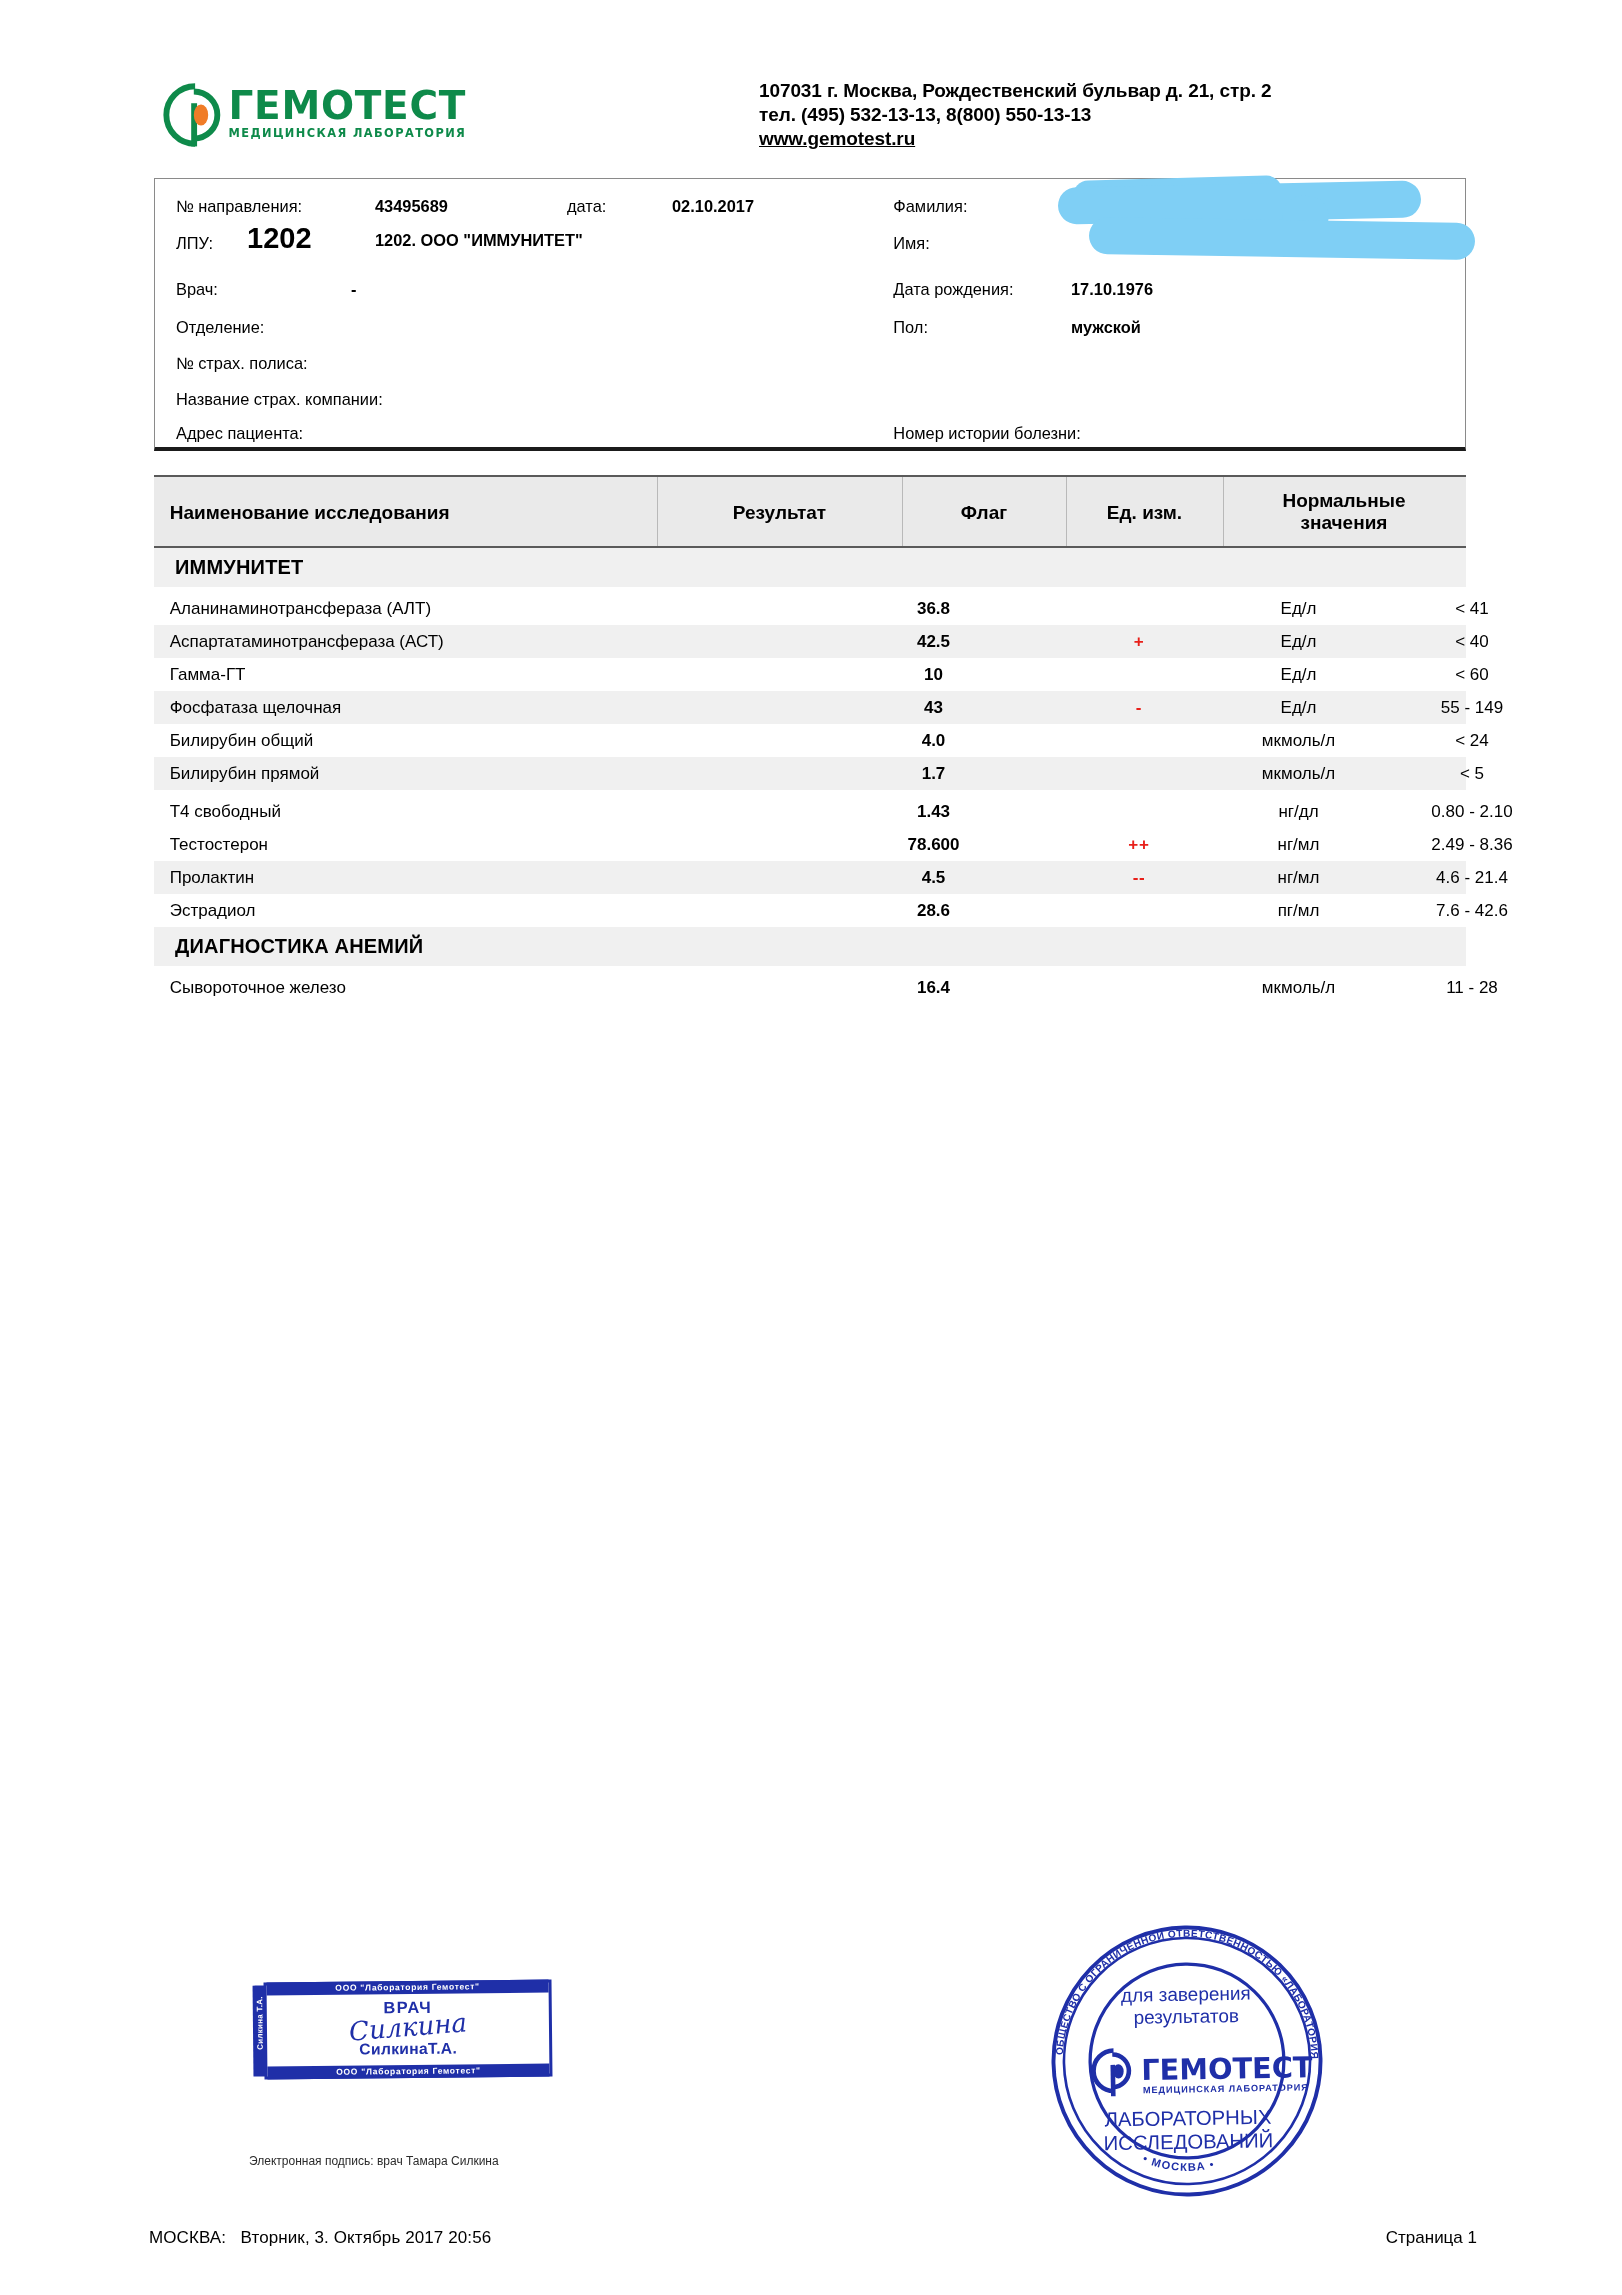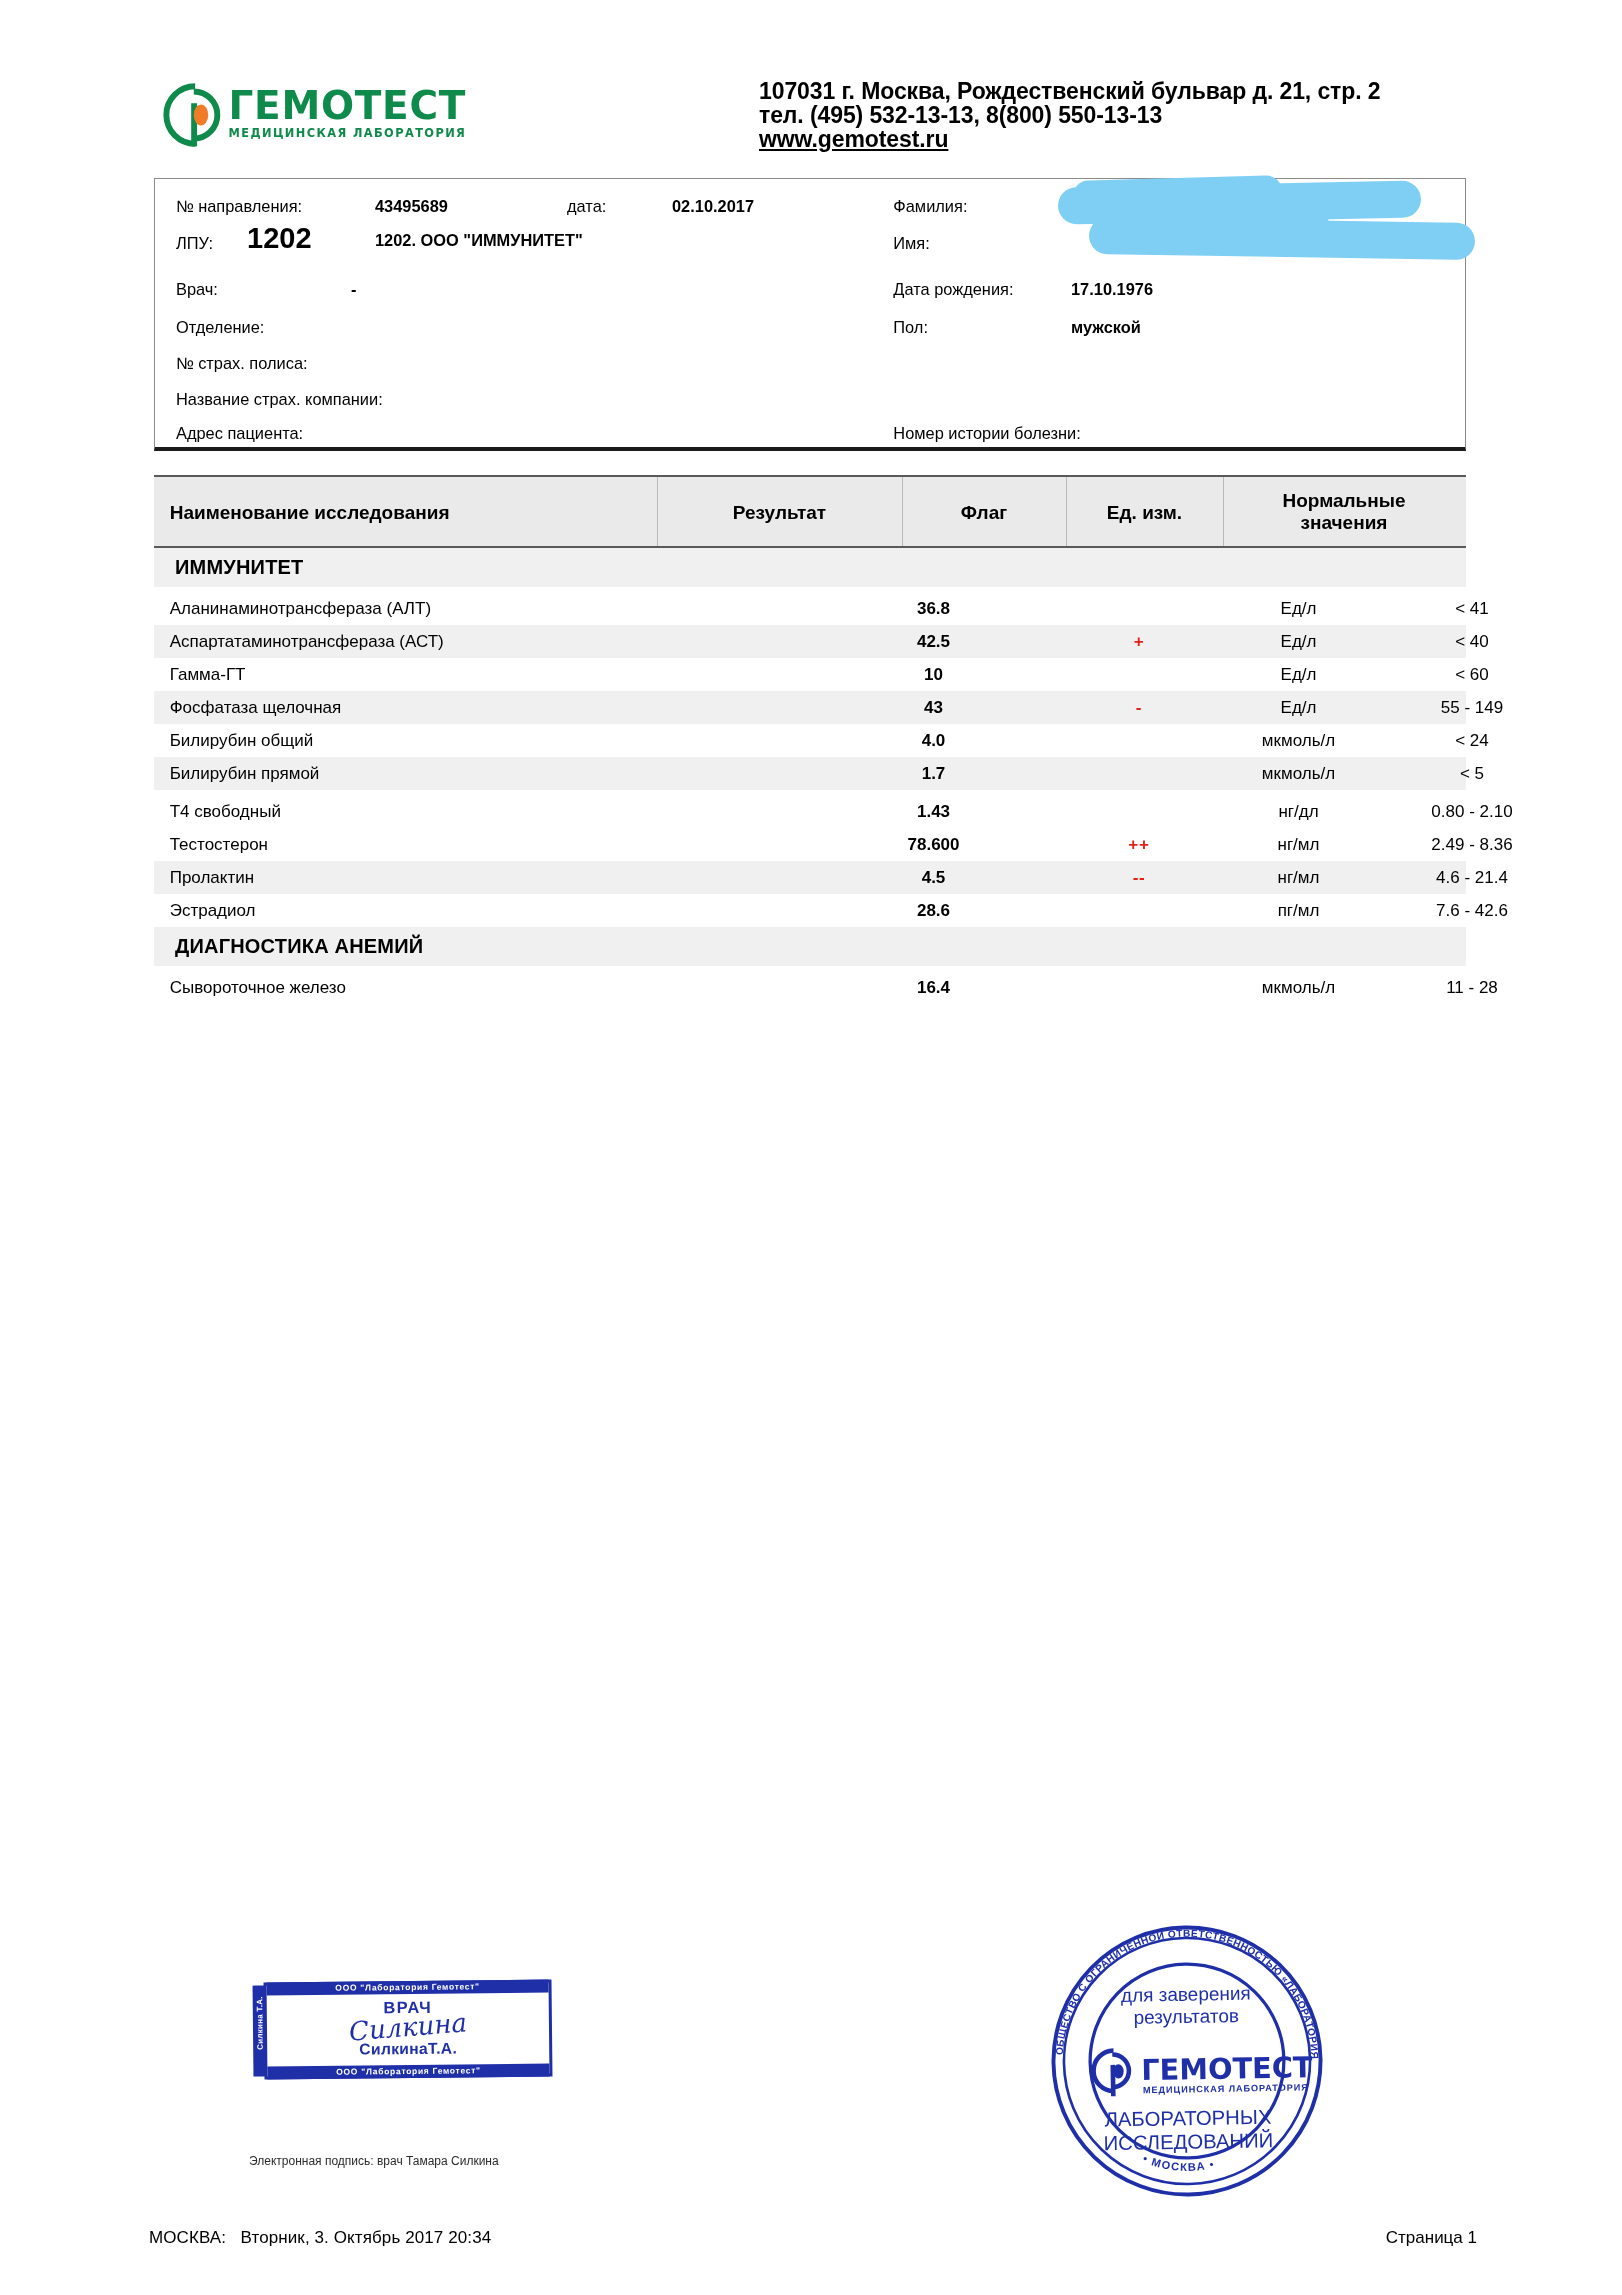--- a/index.html
+++ b/index.html
@@ -26,21 +26,21 @@
     color:#0E8A4A;line-height:41px;
   }
   .logo-sub{
     font-family:"DejaVu Sans","Liberation Sans",sans-serif;
     font-size:11.4px;font-weight:bold;letter-spacing:1.4px;
     color:#0E8A4A;line-height:13px;margin-top:1.3px;
   }
 
   .contact{
     position:absolute;left:605px;top:14.4px;width:713px;
-    font-size:23px;font-weight:bold;line-height:24px;
+    font-size:19px;font-weight:bold;line-height:24px;
     letter-spacing:-0.1px;
   }
   .contact .site{text-decoration:underline;}
 
   
   .infobox{
     position:absolute;left:154px;top:178px;width:1312px;height:273px;
     border:1.3px solid #8a8a8a;border-bottom:4.6px solid #1b1b1b;
     background:#fff;box-sizing:border-box;
   }
@@ -454,18 +454,18 @@
       <text x="220" y="318" text-anchor="middle" font-family="'Liberation Sans',sans-serif" font-size="31" fill="#1F2FA8">ЛАБОРАТОРНЫХ</text>
       <text x="220" y="354" text-anchor="middle" font-family="'Liberation Sans',sans-serif" font-size="31" fill="#1F2FA8">ИССЛЕДОВАНИЙ</text>
     </svg>
   </div>
 
   <div class="esign">Электронная подпись: врач Тамара Силкина</div>
 
   <div class="footer-left">
     <span>МОСКВА:</span>
     &nbsp;
-    <span>Вторник, 3. Октябрь 2017 20:34</span>
+    <span>Вторник, 3. Октябрь 2017 20:56</span>
   </div>
   <div class="footer-right">Страница 1</div>
 
 </div>
 
 
 </body></html>

